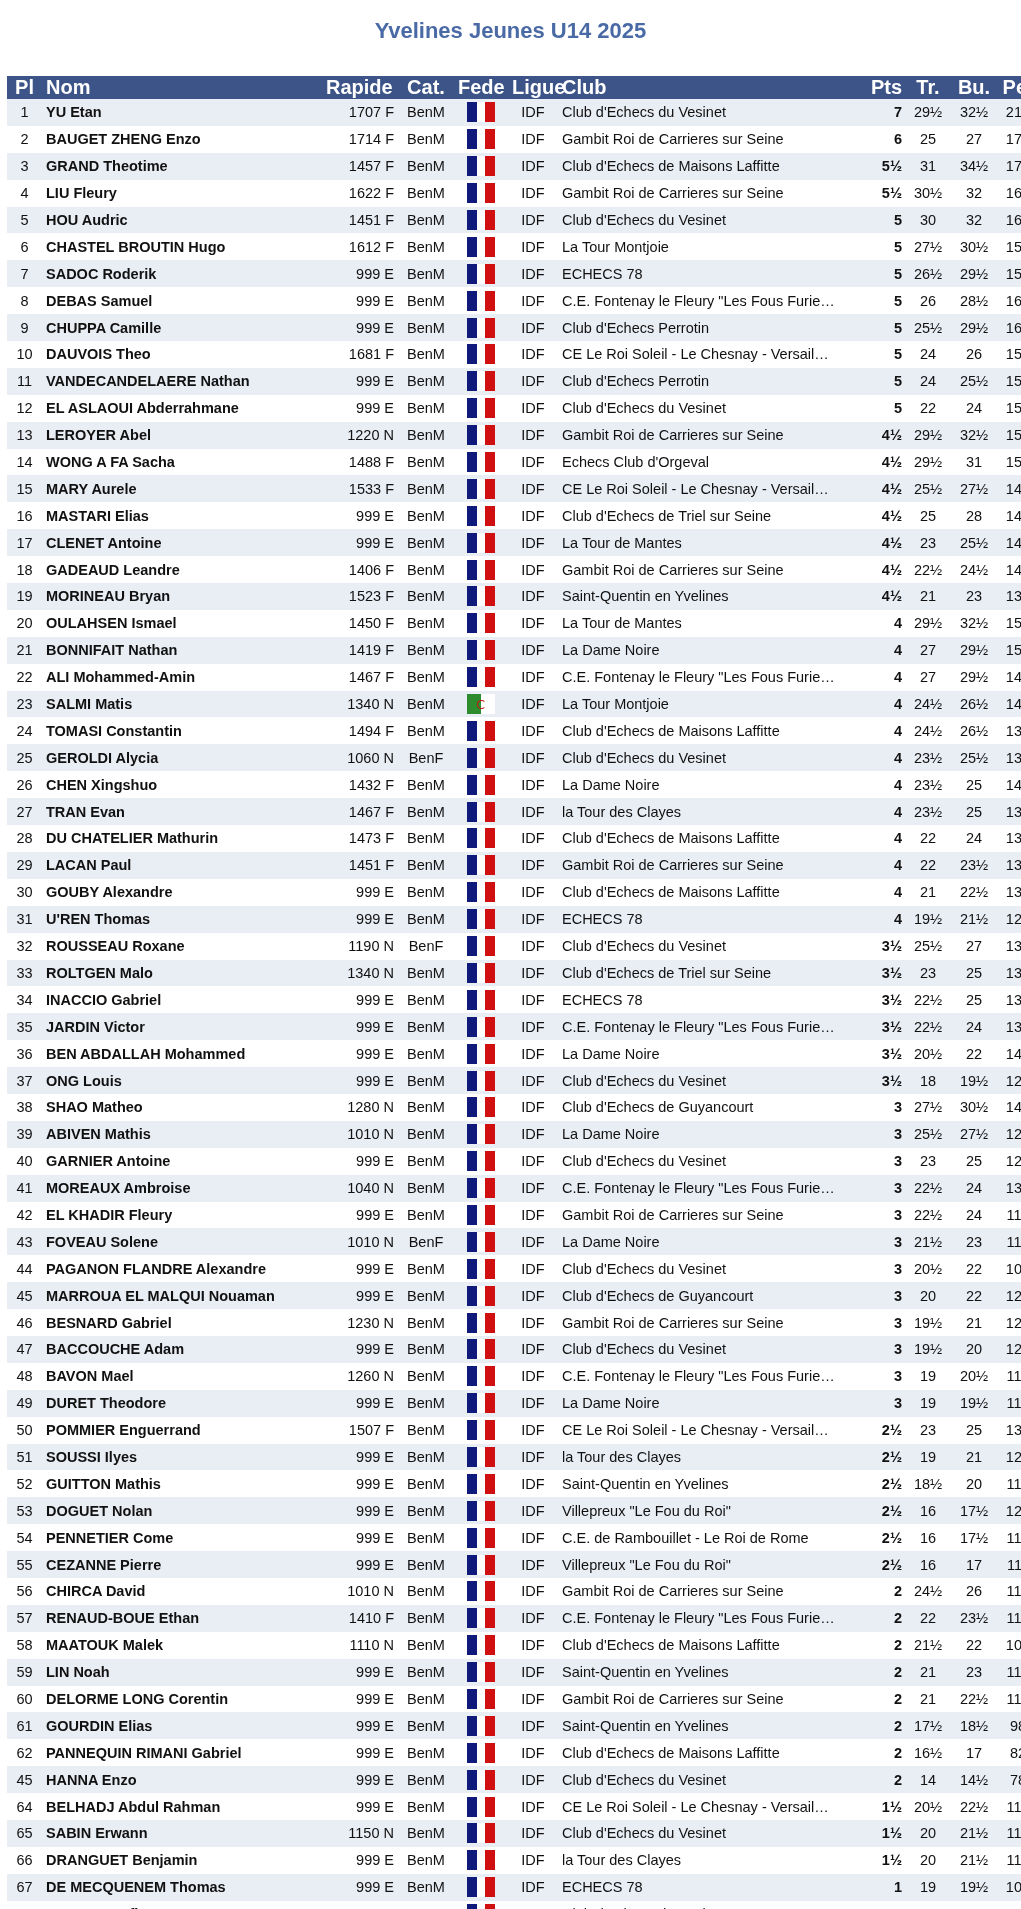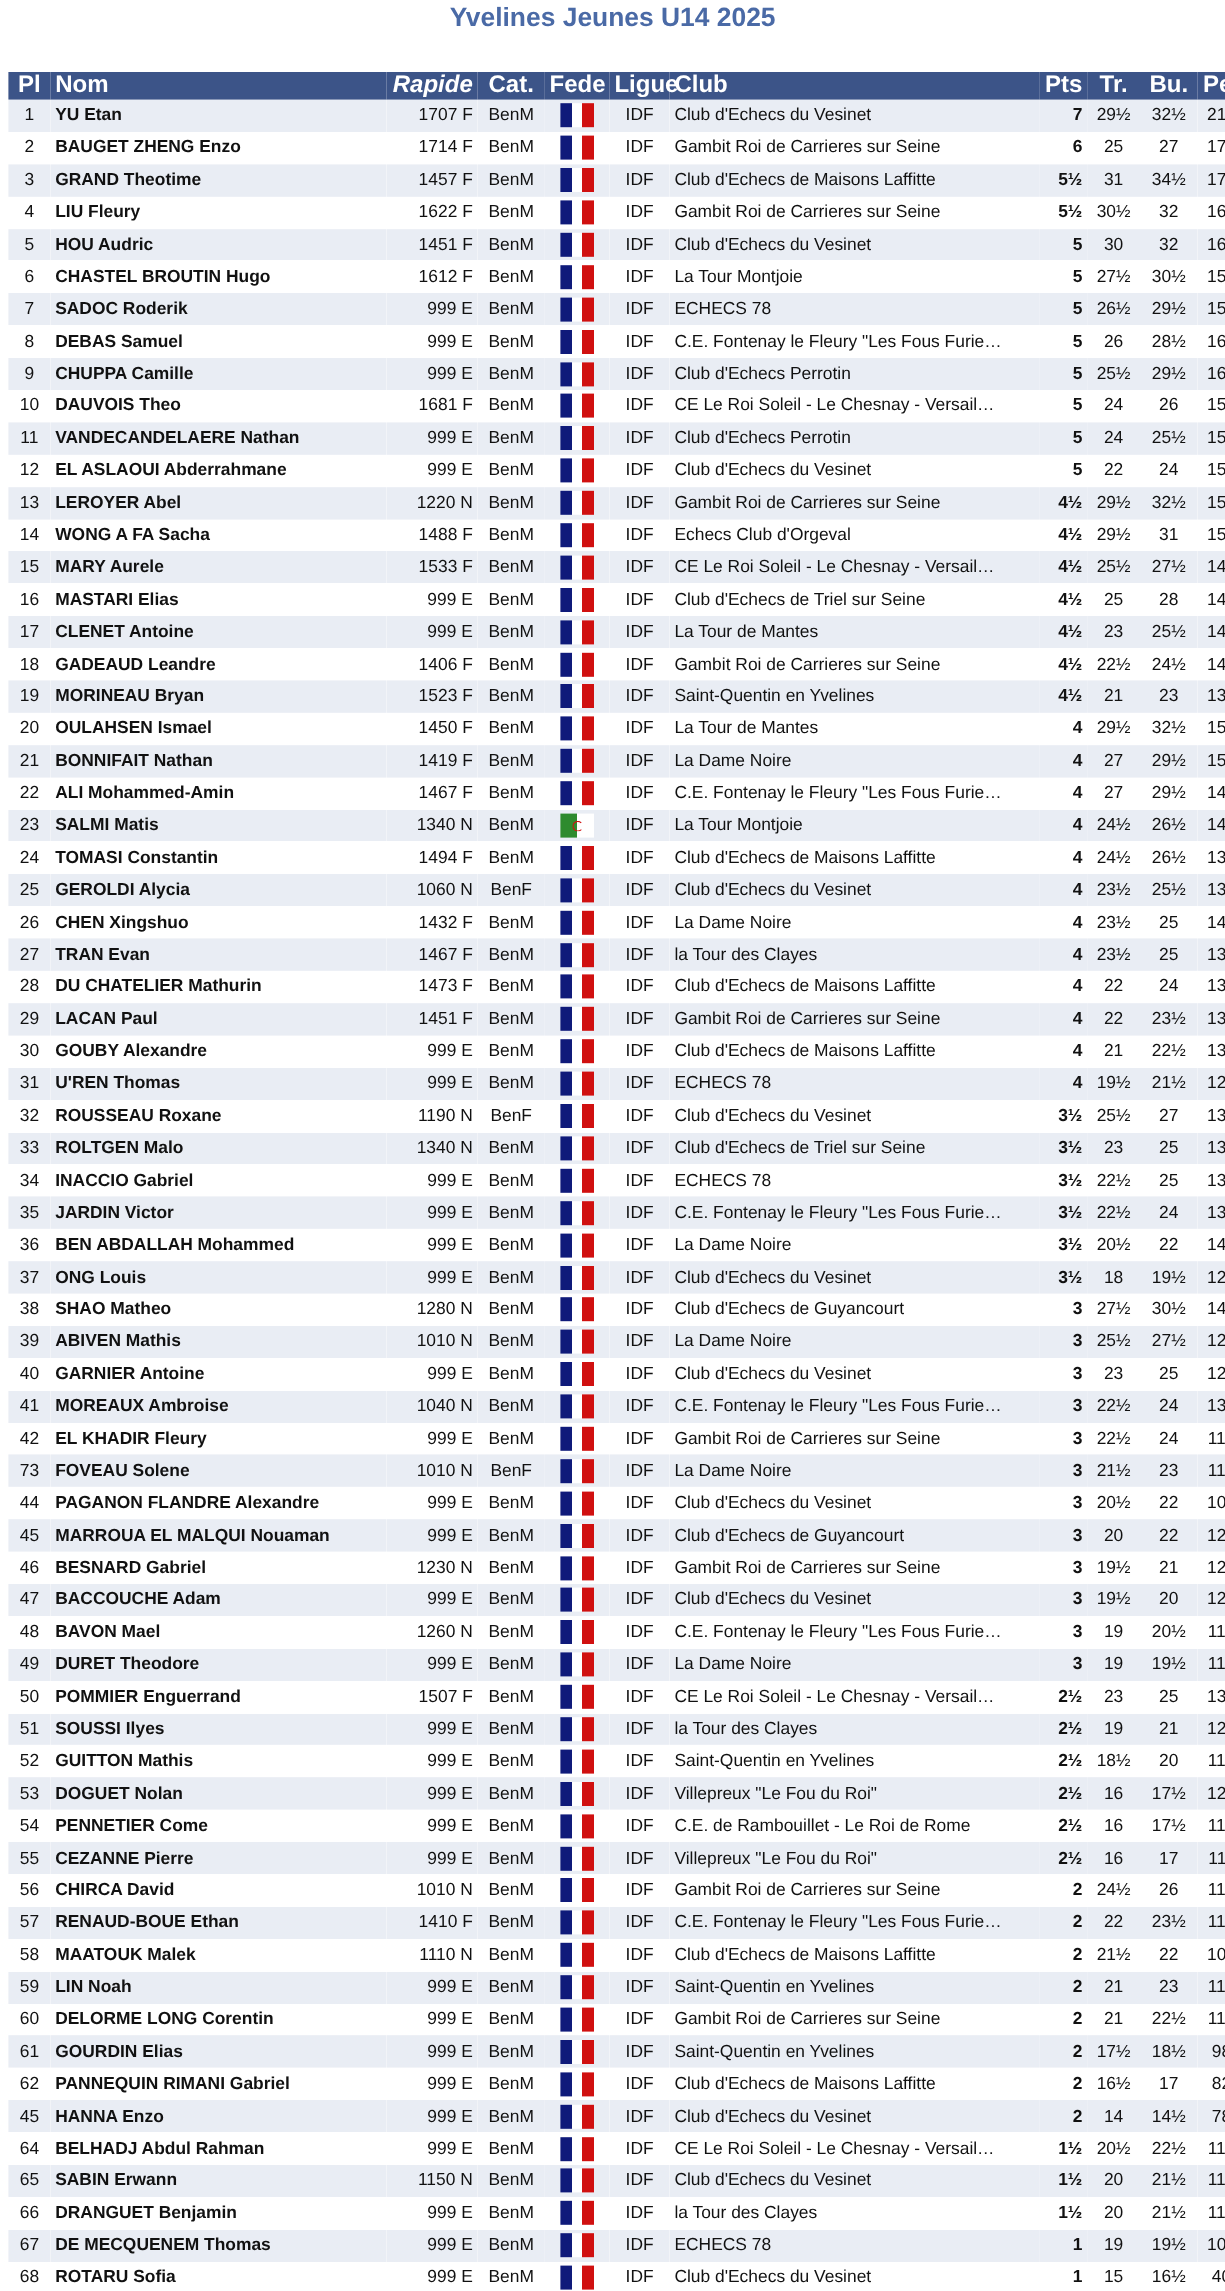--- a/index.html
+++ b/index.html
@@ -1,38 +1,38 @@
 <!DOCTYPE html>
 <html><head>
 <meta charset="utf-8">
 <style>
   html, body { margin:0; padding:0; background:#ffffff; }
   body { width:1021px; height:1909px; overflow:hidden; font-family:"Liberation Sans", sans-serif; color:#111; }
   .title { text-align:center; color:#4a6aa6; font-weight:bold; font-size:22px; line-height:24px; margin:0; }
-  .title-wrap { padding-top:3px; height:55px; margin-bottom:2px; }
+  .title-wrap { padding-top:19px; height:55px; margin-bottom:2px; }
   table { border-collapse:collapse; margin-left:7px; width:1007px; table-layout:fixed; font-size:14.5px; }
   thead tr { background:#3c5488; color:#fff; height:22px; }
   th { font-weight:bold; font-size:20px; padding:0 4px; white-space:nowrap; }
   tbody tr { height:26.9px; }
   tbody tr:nth-child(odd) { background:#e9edf4; }
   tbody tr:nth-child(even) { background:#ffffff; }
   td { padding:0 4px; white-space:nowrap; overflow:hidden; text-overflow:ellipsis; }
   .c-pl { width:27px; text-align:center; }
   .c-nom { width:272px; text-align:left; font-weight:bold; }
   .c-rapide { width:68px; text-align:right; }
   .c-cat { width:48px; text-align:center; }
   .c-fede { width:46px; text-align:center; }
   .c-ligue { width:42px; text-align:center; }
   .c-club { width:300px; text-align:left; }
   .c-pts { width:32px; text-align:right; font-weight:bold; }
   .c-tr { width:36px; text-align:center; }
   .c-bu { width:40px; text-align:center; }
   .c-perf { width:40px; text-align:center; }
   th.c-nom, th.c-club { text-align:left; }
-  th.c-rapide { text-align:right;font-style:italic; }
+  th.c-rapide { text-align:left; }
   th.c-pts, th.c-tr, th.c-bu, th.c-perf { }
   .flag { display:inline-block; width:28px; height:20px; vertical-align:middle; position:relative; }
   .flag.fra { background:linear-gradient(to right,#0f1a7a 0 36%,#ffffff 36% 64%,#d01010 64% 100%); }
   .flag.alg { background:linear-gradient(to right,#2e8b2e 0 50%,#ffffff 50% 100%); }
   .flag.alg::after { content:""; position:absolute; left:10px; top:6px; width:7px; height:7px; border-radius:50%; border:1.5px solid #d01010; border-right-color:transparent; }
 </style>
 </head>
 <body>
 
 <div class="title-wrap">
@@ -596,21 +596,21 @@
         <td class="c-cat">BenM</td>
         <td class="c-fede"><span class="flag fra" title="FRA"></span></td>
         <td class="c-ligue">IDF</td>
         <td class="c-club">Gambit Roi de Carrieres sur Seine</td>
         <td class="c-pts">3</td>
         <td class="c-tr">22½</td>
         <td class="c-bu">24</td>
         <td class="c-perf">1193</td>
       </tr>
       <tr>
-        <td class="c-pl">73</td>
+        <td class="c-pl">43</td>
         <td class="c-nom">FOVEAU Solene</td>
         <td class="c-rapide">1010 N</td>
         <td class="c-cat">BenF</td>
         <td class="c-fede"><span class="flag fra" title="FRA"></span></td>
         <td class="c-ligue">IDF</td>
         <td class="c-club">La Dame Noire</td>
         <td class="c-pts">3</td>
         <td class="c-tr">21½</td>
         <td class="c-bu">23</td>
         <td class="c-perf">1198</td>

